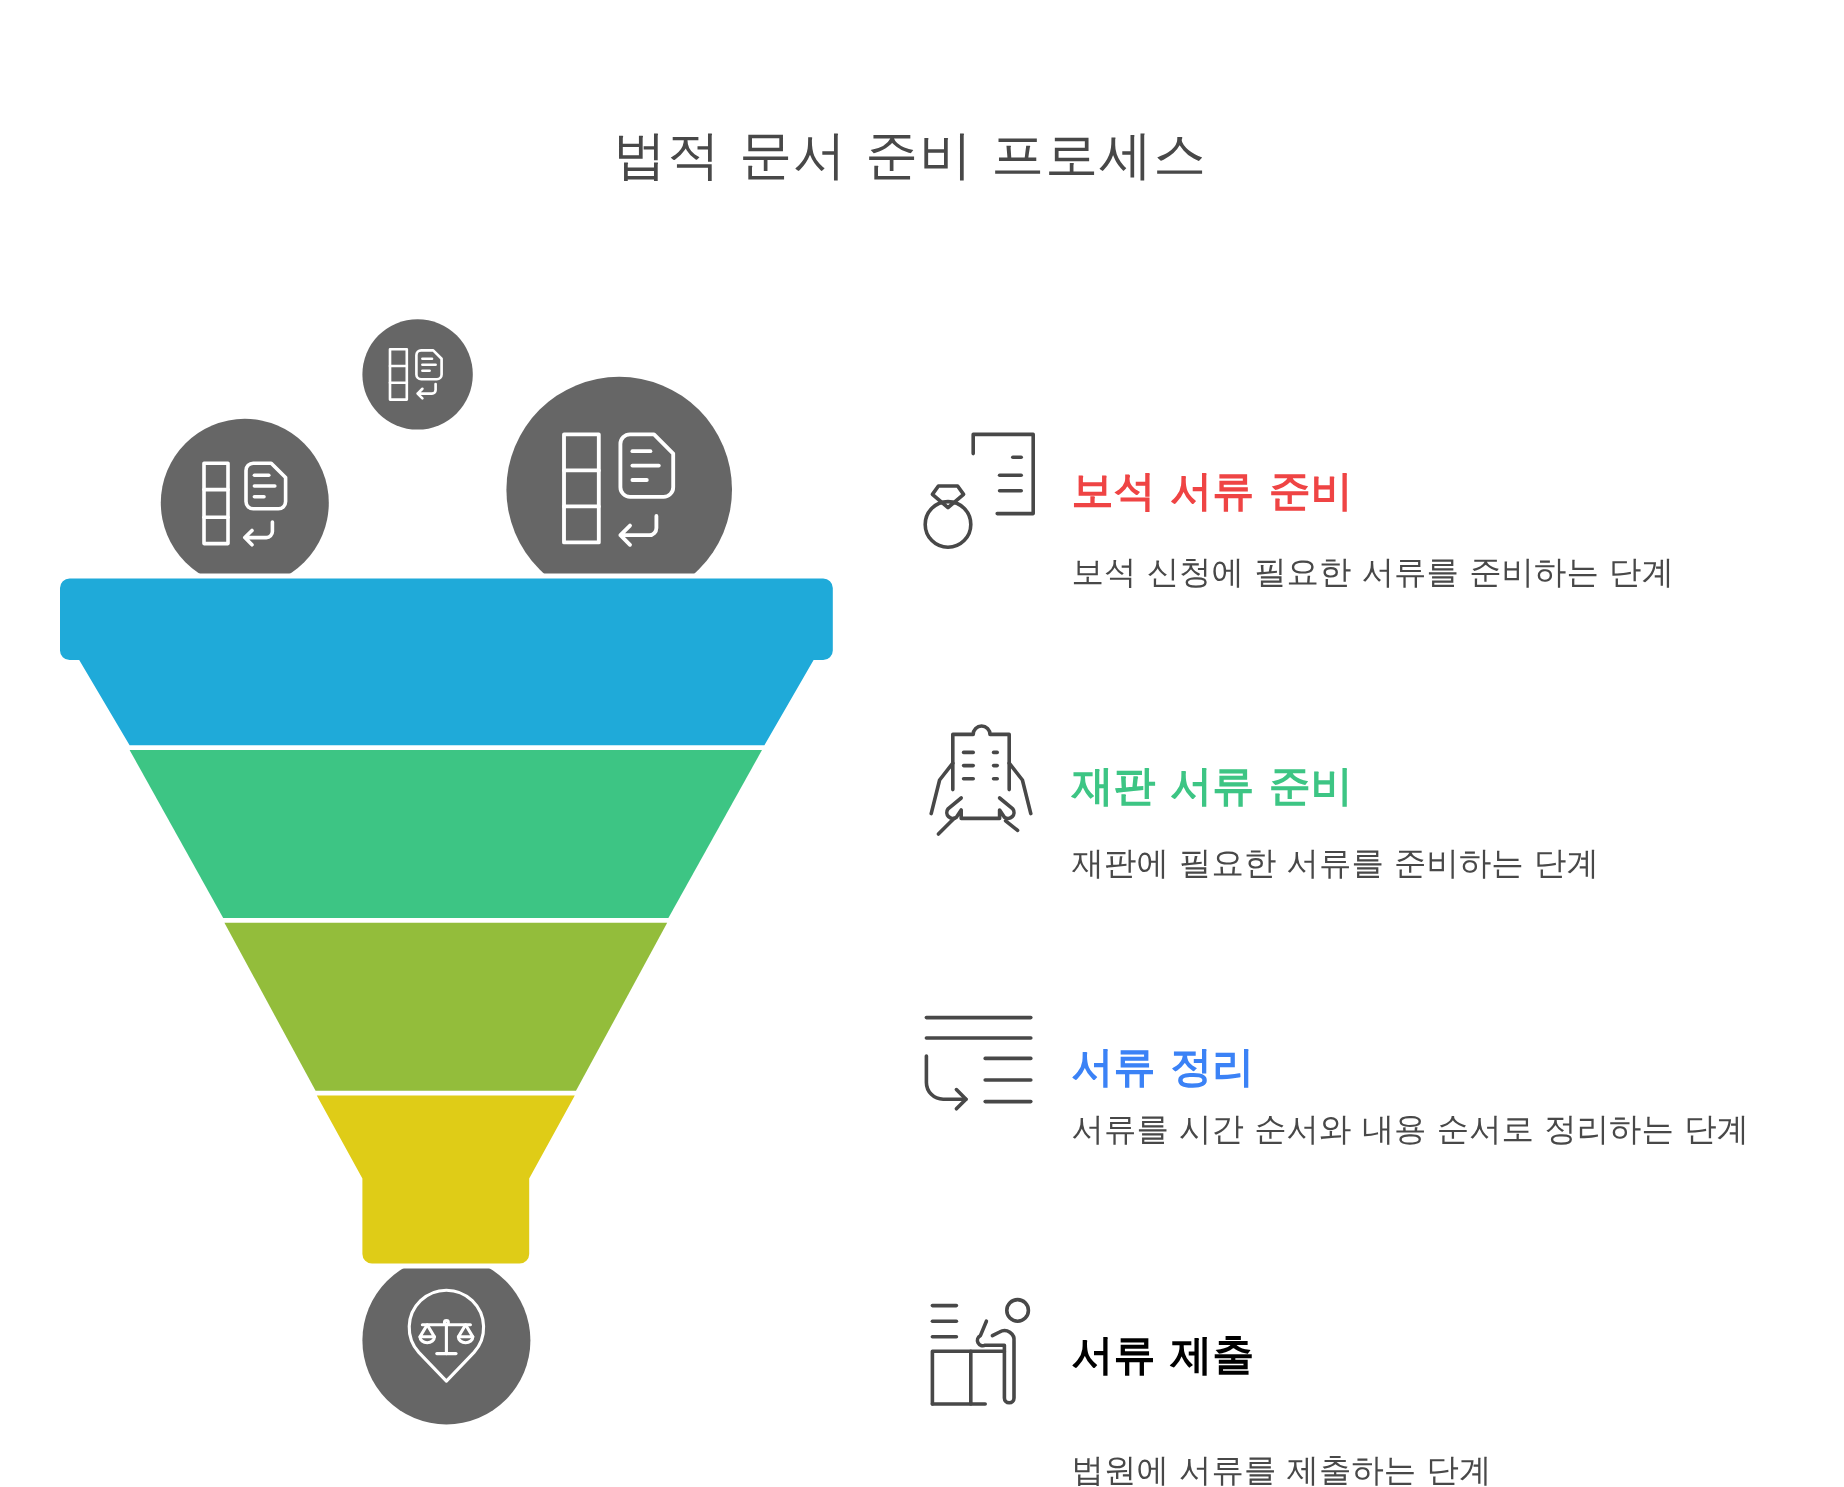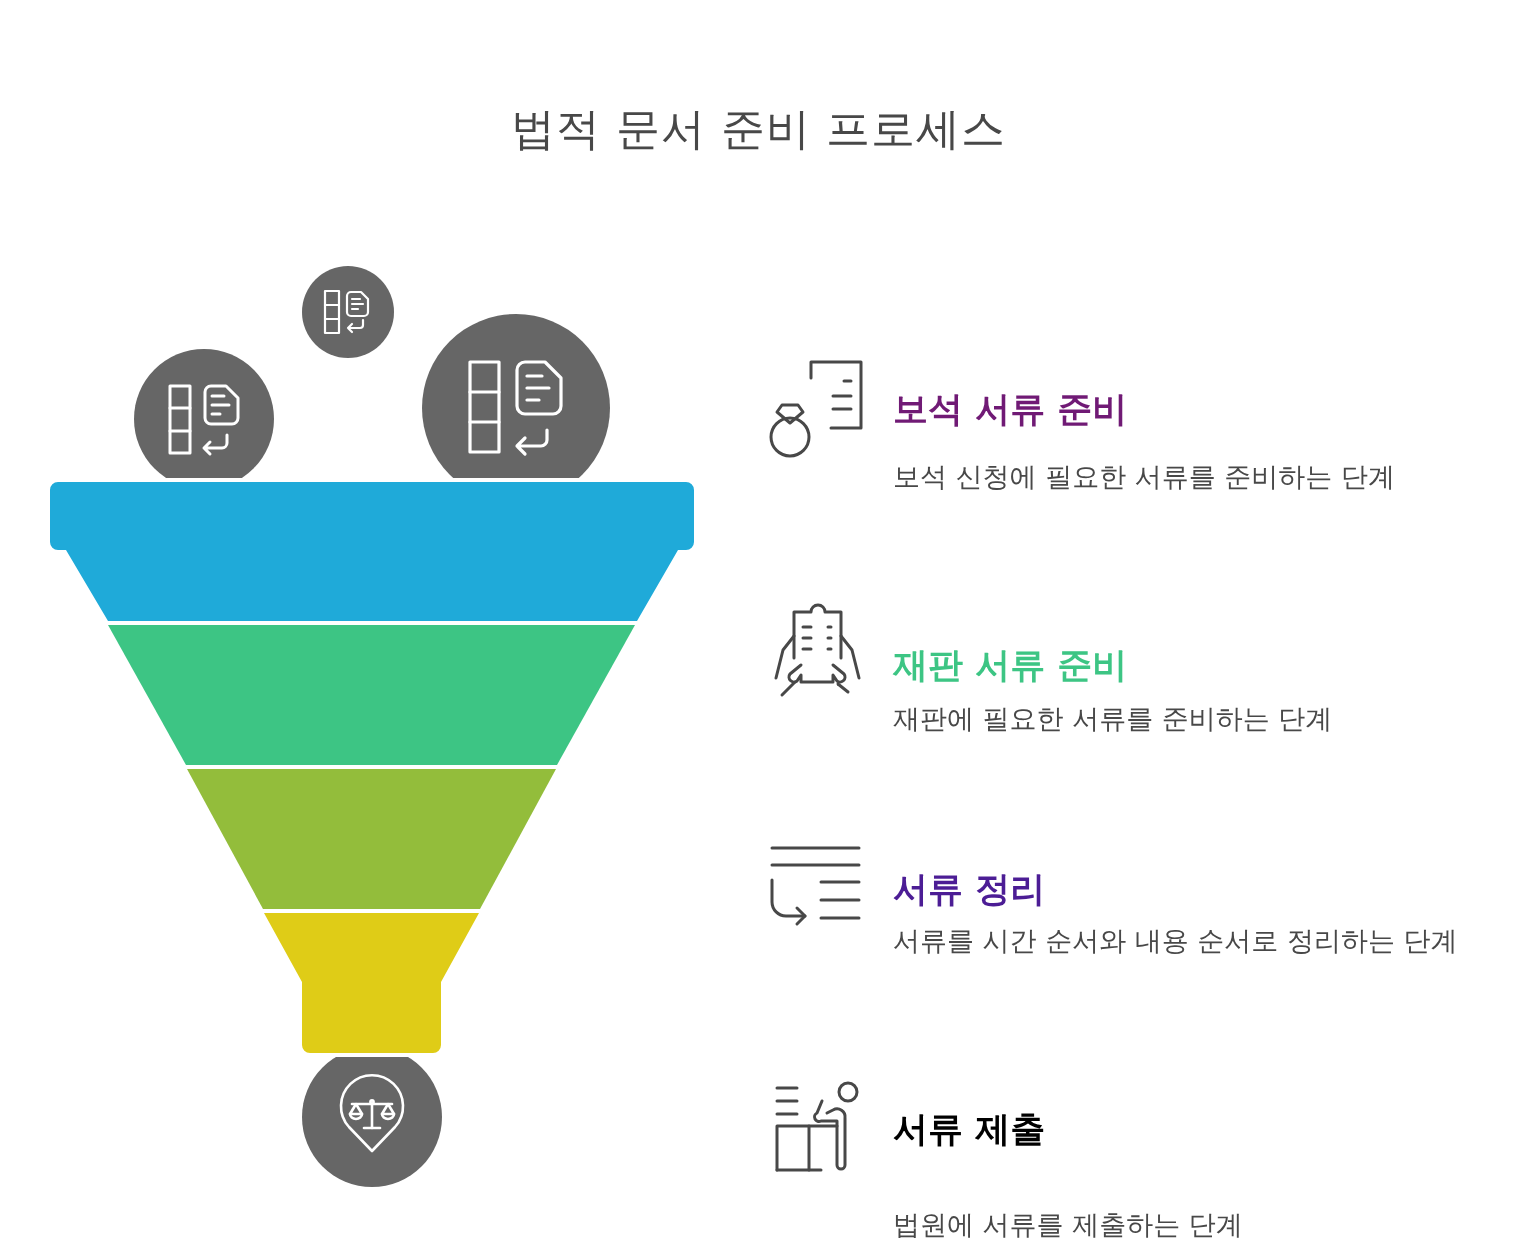--- a/index.html
+++ b/index.html
@@ -93,54 +93,54 @@
 
 <div class="step" style="top:358px;">
   <svg class="icon" viewBox="0 0 100 100" fill="none" stroke="#484848" stroke-width="3" stroke-linecap="round" stroke-linejoin="round">
     <path d="M46 20 V4 H96 V70 H66"></path>
     <line x1="79" y1="23" x2="86" y2="23"></line>
       <line x1="68" y1="38" x2="86" y2="38"></line>
       <line x1="68" y1="51" x2="86" y2="51"></line>
     <circle cx="25" cy="79" r="19"></circle>
     <path d="M17 47 h16 l5 7 l-13 11 l-13 -11 z"></path>
   </svg>
-  <div class="head" style="top:28px; color:#701a75;">보석 서류 준비</div>
+  <div class="head" style="top:28px; color:#ef4444;">보석 서류 준비</div>
   <div class="desc" style="top:101px;text-align:center;">보석 신청에 필요한 서류를 준비하는 단계</div>
 </div>
 
 <div class="step" style="top:600px;">
   <svg class="icon" viewBox="0 0 100 100" fill="none" stroke="#484848" stroke-width="3" stroke-linecap="round" stroke-linejoin="round">
     <path d="M29 58 V12 H46 a7 7 0 0 1 14 0 H76 V58"></path>
     <line x1="38" y1="27" x2="46" y2="27"></line>
       <line x1="38" y1="38" x2="46" y2="38"></line>
       <line x1="38" y1="49" x2="46" y2="49"></line>
     <line x1="63" y1="27" x2="66" y2="27"></line>
       <line x1="63" y1="38" x2="66" y2="38"></line>
       <line x1="63" y1="49" x2="66" y2="49"></line>
     <path d="M29 36 L18 50 L11 78"></path>
     <path d="M36 65 L25 74 a5 5 0 0 0 7 7 L36 75 V82 H68 V75 l4 6 a5 5 0 0 0 7 -7 L68 65"></path>
     <path d="M76 36 L87 50 L94 78"></path>
     <path d="M30 82 L17 95"></path>
       <path d="M73 84 L83 92"></path>
   </svg>
-  <div class="head" style="top:42px; color:#3DC584;">재판 서류 준비</div>
+  <div class="head" style="top:32px; color:#3DC584;">재판 서류 준비</div>
   <div class="desc" style="top:101px;">재판에 필요한 서류를 준비하는 단계</div>
 </div>
 
 <div class="step" style="top:840px;">
   <svg class="icon" viewBox="0 0 100 100" fill="none" stroke="#484848" stroke-width="3" stroke-linecap="round" stroke-linejoin="round">
     <line x1="7" y1="8" x2="94" y2="8"></line>
     <line x1="7" y1="25" x2="94" y2="25"></line>
     <line x1="56" y1="42" x2="94" y2="42"></line>
     <line x1="56" y1="60" x2="94" y2="60"></line>
     <line x1="56" y1="78" x2="94" y2="78"></line>
     <path d="M7 40 V62 a14 14 0 0 0 14 14 H40"></path>
     <path d="M32 68 L40 76 L32 84"></path>
   </svg>
-  <div class="head" style="top:26px; color:#4c1d95;">서류 정리</div>
+  <div class="head" style="top:26px; color:#3b82f6;">서류 정리</div>
   <div class="desc" style="top:83px;">서류를 시간 순서와 내용 순서로 정리하는 단계</div>
 </div>
 
 <div class="step" style="top:1080px;">
   <svg class="icon" viewBox="0 0 100 100" fill="none" stroke="#484848" stroke-width="3" stroke-linecap="round" stroke-linejoin="round">
     <line x1="12" y1="8" x2="32" y2="8"></line>
       <line x1="12" y1="21" x2="32" y2="21"></line>
       <line x1="12" y1="34" x2="32" y2="34"></line>
     <circle cx="83" cy="12" r="9"></circle>
     <path d="M12 90 V46 H72"></path>

